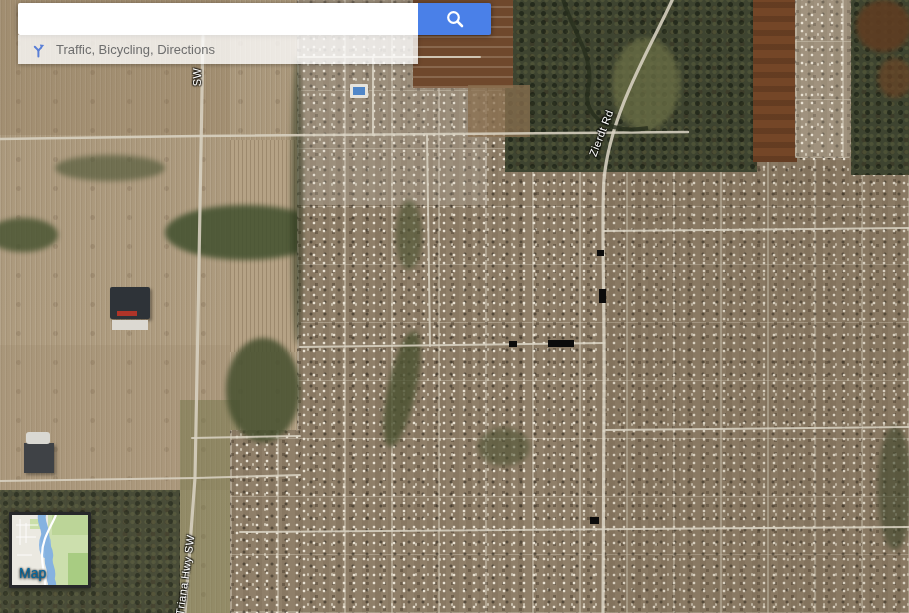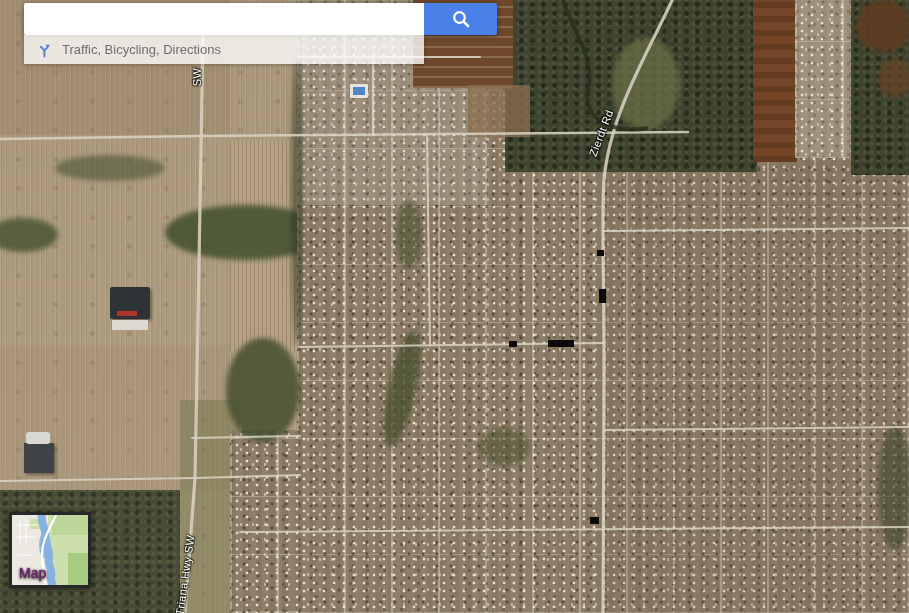--- a/index.html
+++ b/index.html
@@ -44,35 +44,35 @@
   
   .roads{position:absolute;left:0;top:0;z-index:6;}
   .road-label{
     position:absolute;z-index:8;color:#fff;font-size:11px;letter-spacing:.4px;white-space:nowrap;
     text-shadow:-1px -1px 1px rgba(0,0,0,.6), 1px -1px 1px rgba(0,0,0,.6),
                 -1px 1px 1px rgba(0,0,0,.6), 1px 1px 1px rgba(0,0,0,.6), 0 0 3px rgba(0,0,0,.55);
   }
   .artifact{position:absolute;background:#0b0b0b;z-index:7;}
 
   
-  .search-card{position:absolute;left:13px;top:3px;z-index:10;padding-left:11px;}
+  .search-card{position:absolute;left:7px;top:3px;z-index:10;padding-left:11px;}
   .search-row{display:flex;box-shadow:0 1px 5px rgba(0,0,0,.45);}
   .search-input{width:386px;height:32px;border:none;outline:none;background:#fff;
                 padding:0 7px;font-size:14px;font-family:"Liberation Sans",sans-serif;border-radius:2px 0 0 2px;}
   .search-btn{width:73px;height:32px;border:none;background:#4a80e8;cursor:pointer;
               display:flex;align-items:center;justify-content:center;border-radius:0 2px 2px 0;}
   .quick-bar{width:387px;height:29px;background:rgba(255,255,255,.78);display:flex;align-items:center;
              gap:9px;padding-left:13px;font-size:13px;color:#6e6e6e;box-shadow:0 1px 4px rgba(0,0,0,.28);
              cursor:pointer;}
 
   
   .map-toggle{position:absolute;left:9px;top:512px;width:76px;height:70px;z-index:10;cursor:pointer;
               border:3px solid rgba(18,19,22,.9);border-radius:1px;overflow:hidden;background:#ebe9e1;
               box-shadow:0 1px 4px rgba(0,0,0,.5);}
-  .map-toggle-label{position:absolute;left:7px;bottom:4px;color:#701a75;font-size:14px;
+  .map-toggle-label{position:absolute;left:7px;bottom:4px;color:#0369a1;font-size:14px;
                     text-shadow:0 1px 3px rgba(0,0,0,.95),0 0 2px rgba(0,0,0,.8);}
 </style>
 </head>
 <body>
 
 <div class="viewport">
 
   <div class="abs tex-farm noint" style="left:0;top:0;width:300px;height:613px;"></div>
   <div class="abs noint" style="left:0;top:0;width:230px;height:135px;background:rgba(140,115,85,.25);"></div>
   <div class="abs noint" style="left:0;top:345px;width:230px;height:145px;background:rgba(150,130,100,.18);"></div>

